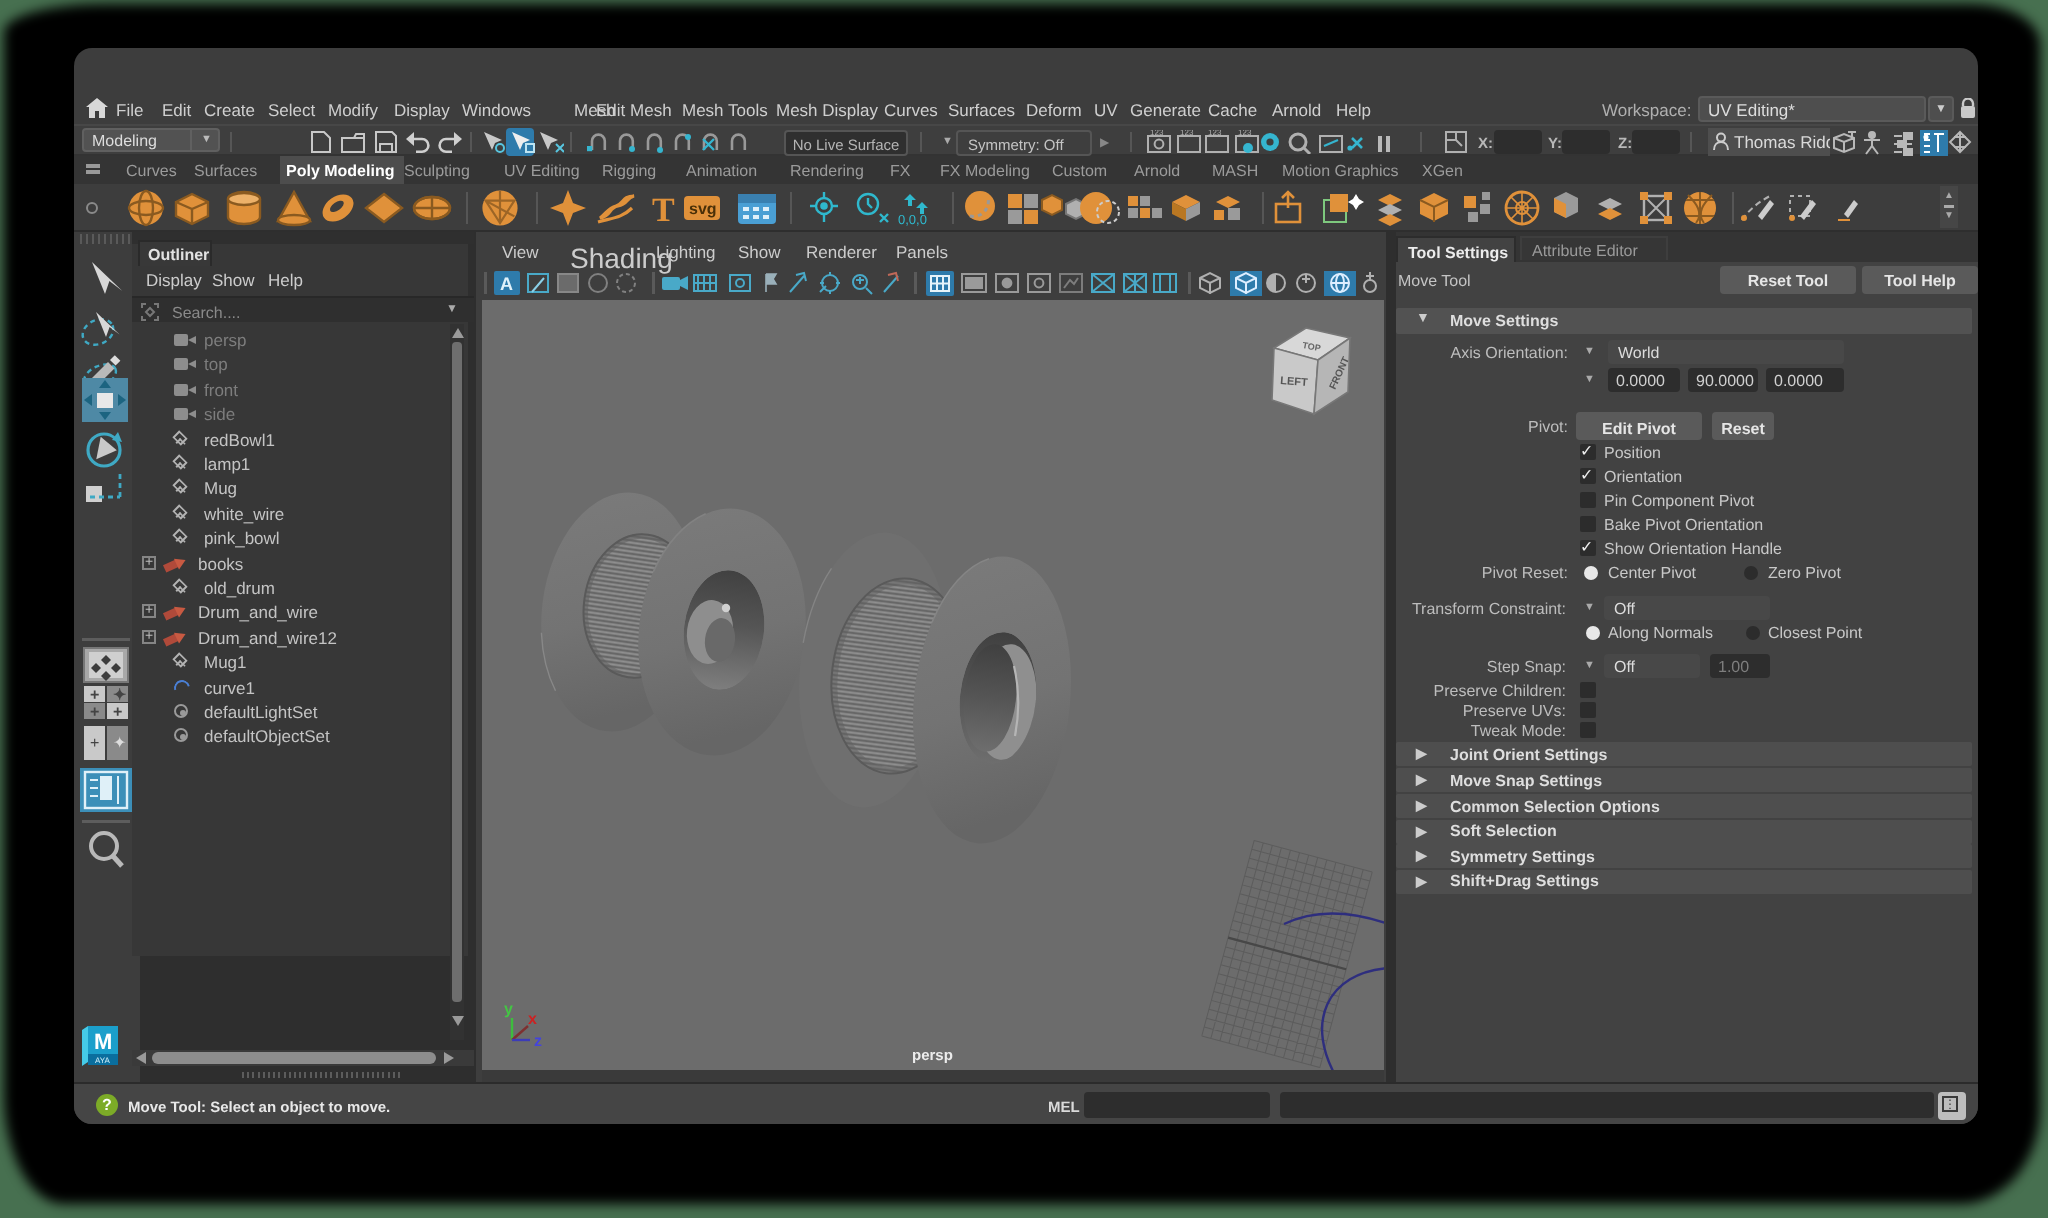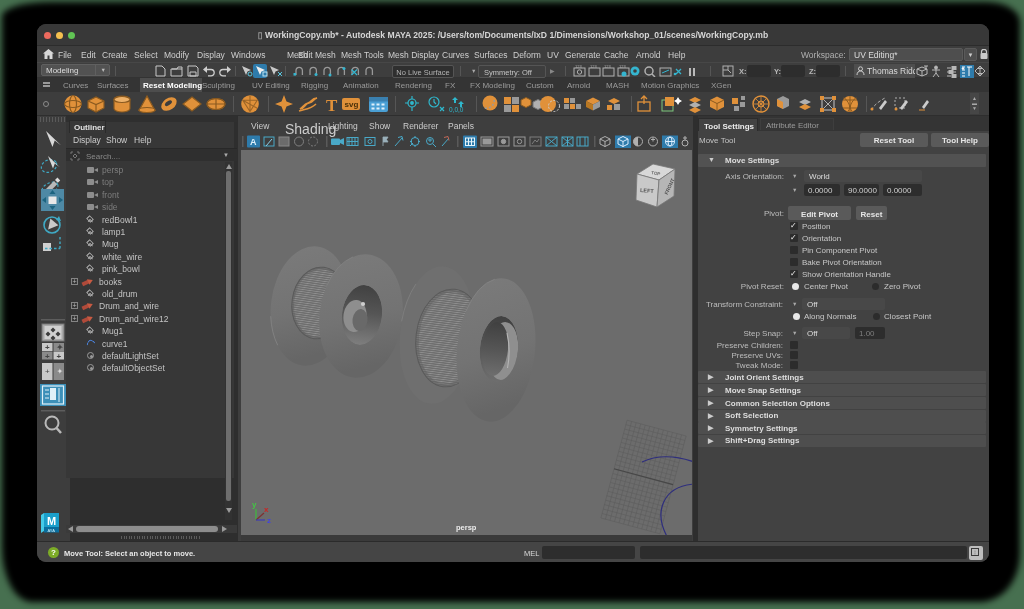--- a/index.html
+++ b/index.html
@@ -42,26 +42,20 @@
 .i-exp:after{content:"+"}
 .i-grp{left:16px;top:2px;width:11px;height:9px}
 .i-grp:before{content:"";position:absolute;left:0;top:3px;width:7px;height:4px;background:#b04a3a;transform:rotate(-25deg)}
 .i-grp:after{content:"";position:absolute;right:0;top:0;width:0;height:0;border-left:5px solid #c85a42;border-top:3px solid transparent;border-bottom:3px solid transparent;transform:rotate(-25deg)}
 .i-curve{left:21px;top:2px;width:8px;height:8px;border:1.5px solid #4a7fd4;border-radius:50%;border-right-color:transparent;border-bottom-color:transparent;transform:rotate(30deg)}
 .i-set{left:21px;top:2px;width:7px;height:7px;border:1.5px solid #9a9a9a;border-radius:50%}
 .i-set:after{content:"";position:absolute;left:2px;top:2px;width:3px;height:3px;background:#9a9a9a;border-radius:50%}
 </style></head><body>
 <div id="shadow"></div>
 <div id="win">
-  <div id="tbar">
-    <div class="tl" style="left:7px;background:#ed6a5e"></div>
-    <div class="tl" style="left:19px;background:#f5bf4f"></div>
-    <div class="tl" style="left:31px;background:#61c454"></div>
-    <div id="ttl"><span style="color:#9a9a9a">▯ </span>WorkingCopy.mb* - Autodesk MAYA 2025: /Users/tom/Documents/IxD 1/Dimensions/Workshop_01/scenes/WorkingCopy.mb</div>
-  </div>
   <div id="mbar">
     <svg class="ab" style="left:6px;top:3px" width="11" height="10" viewBox="0 0 11 10">
         <path d="M5.5 0L0 4.5h1.5V10h3V6.5h2V10h3V4.5H11z" fill="#d8d8d8"></path>
       </svg>
     <span style="left:21px">File</span>
       <span style="left:44px">Edit</span>
       <span style="left:65px">Create</span>
       <span style="left:97px">Select</span>
       <span style="left:127px">Modify</span>
       <span style="left:160px">Display</span>
@@ -199,21 +193,21 @@
           <path d="M64 1l5 5-5 5-5-5z"></path>
           <path d="M61 3.5h6M61 8.5h6M64 1v10"></path>
         </g>
     </svg>
   </div>
   <div id="stabs">
     <div class="ab" style="left:6px;top:4px;width:7px;height:5px;border-top:2px solid #999;border-bottom:2px solid #999"></div>
     <div class="ab" style="left:103px;top:0;width:62px;height:14px;background:#4d4d4d"></div>
     <span style="left:26px">Curves</span>
       <span style="left:60px">Surfaces</span>
-      <span style="left:106px;color:#fff;font-weight:bold">Reset Modeling</span>
+      <span style="left:106px;color:#fff;font-weight:bold">Poly Modeling</span>
       <span style="left:165px">Sculpting</span>
       <span style="left:215px">UV Editing</span>
       <span style="left:264px">Rigging</span>
       <span style="left:306px">Animation</span>
       <span style="left:358px">Rendering</span>
       <span style="left:408px">FX</span>
       <span style="left:433px">FX Modeling</span>
       <span style="left:489px">Custom</span>
       <span style="left:530px">Arnold</span>
       <span style="left:569px">MASH</span>
@@ -893,20 +887,20 @@
         </div>
       <div class="colh" style="top:318.5px">
           <i>▶</i>
           <b>Shift+Drag Settings</b>
         </div>
     </div>
   </div>
   <div id="bbar">
     <div class="ab" style="left:11px;top:5px;width:11px;height:11px;border-radius:50%;background:#7cab27;color:#fff;font-size:8px;font-weight:bold;text-align:center;line-height:11px">?</div>
     <div class="ab" style="left:27px;top:7px;font-size:7.5px;font-weight:bold;color:#e8e8e8">Move Tool: Select an object to move.</div>
-    <div class="ab" style="left:487px;top:7px;font-size:7.5px;font-weight:normal;color:#dadada">MEL</div>
+    <div class="ab" style="left:487px;top:7px;font-size:7.5px;font-weight:bold;color:#dadada">MEL</div>
     <div class="fld" style="left:505px;top:4px;width:93px;height:13px"></div>
     <div class="fld" style="left:603px;top:4px;width:327px;height:13px"></div>
     <div class="ab" style="left:932px;top:3.5px;width:14px;height:14px;background:#bdbdbd;border-radius:2px">
       <div class="ab" style="left:2px;top:2px;width:8px;height:8px;border:1px solid #3a3a3a;font-size:6px;line-height:8px;text-align:center;color:#3a3a3a">⋮</div>
     </div>
   </div>
 </div>
 
 </body></html>

